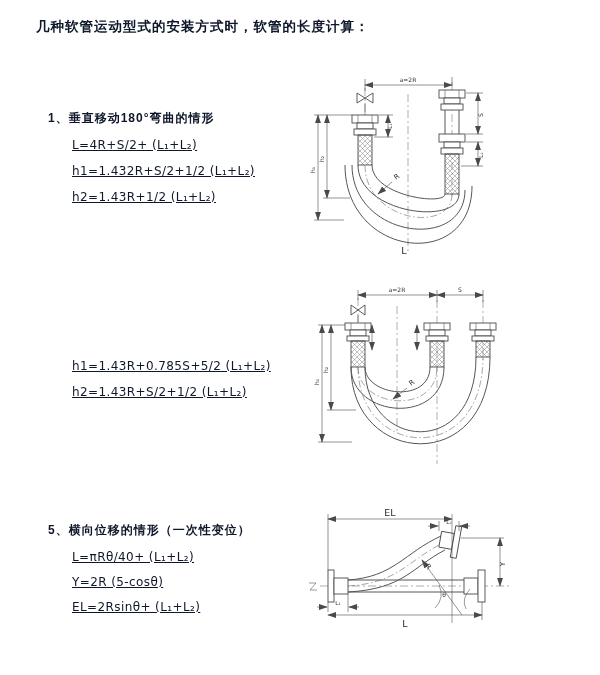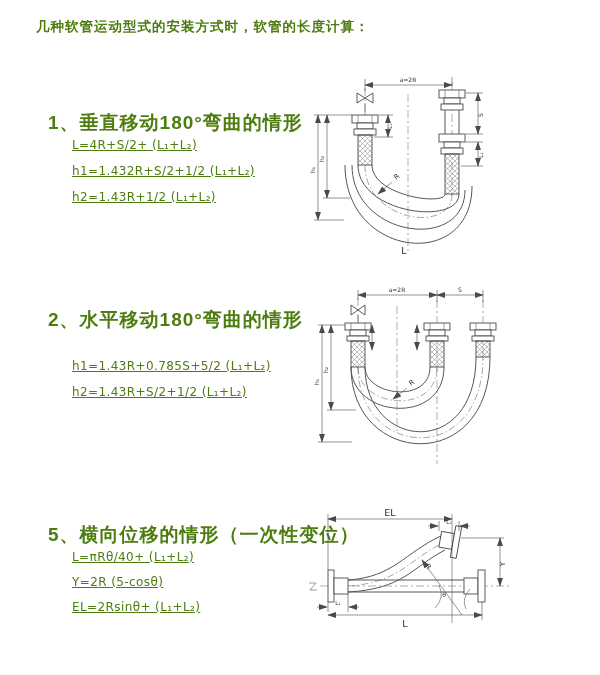--- a/index.html
+++ b/index.html
@@ -1,27 +1,27 @@
 <!DOCTYPE html>
 <html><head>
 <meta charset="utf-8">
 <style>
   html,body{margin:0;padding:0;background:#e8e8e8;}
   #page{
     position:relative;width:600px;height:675px;margin:0 auto;
     background:#ffffff;overflow:hidden;
     font-family:"Liberation Sans","DejaVu Sans",sans-serif;
-    color:#4d7c0f;
+    color:#0f172a;
   }
   .title{
     position:absolute;left:36px;top:18px;
     font-size:13.5px;font-weight:700;letter-spacing:1px;
   }
   .heading{
-    position:absolute;font-size:19px;font-weight:700;letter-spacing:1px;white-space:nowrap;
+    position:absolute;font-size:12px;font-weight:700;letter-spacing:1px;white-space:nowrap;
   }
   .formula{
     position:absolute;font-size:12px;font-weight:400;letter-spacing:0.4px;white-space:nowrap;
     font-family:"DejaVu Sans","Liberation Sans",sans-serif;
     text-decoration:underline;
   }
   svg{position:absolute;overflow:visible;}
   .hose{stroke:#565656;stroke-width:1;fill:none;}
   .hosed{stroke:#6a6a6a;stroke-width:0.6;fill:none;stroke-dasharray:7 2.5 1.5 2.5;}
   .cl{stroke:#7a7a7a;stroke-width:0.6;fill:none;stroke-dasharray:8 3 2 3;}
@@ -37,21 +37,20 @@
 
 <div id="page">
 
   <div class="title">几种软管运动型式的安装方式时，软管的长度计算：</div>
 
   <div class="heading" style="left:48px;top:110px">1、垂直移动180°弯曲的情形</div>
   <div class="formula" style="left:72px;top:138px">L=4R+S/2+ (L₁+L₂)</div>
   <div class="formula" style="left:72px;top:164px">h1=1.432R+S/2+1/2 (L₁+L₂)</div>
   <div class="formula" style="left:72px;top:190px">h2=1.43R+1/2 (L₁+L₂)</div>
 
-  <div class="heading" style="left:48px;top:307px">2、水平移动180°弯曲的情形</div>
   <div class="formula" style="left:72px;top:359px">h1=1.43R+0.785S+5/2 (L₁+L₂)</div>
   <div class="formula" style="left:72px;top:385px">h2=1.43R+S/2+1/2 (L₁+L₂)</div>
 
   <div class="heading" style="left:48px;top:522px">5、横向位移的情形（一次性变位）</div>
   <div class="formula" style="left:72px;top:550px">L=πRθ/40+ (L₁+L₂)</div>
   <div class="formula" style="left:72px;top:575px">Y=2R (5-cosθ)</div>
   <div class="formula" style="left:72px;top:600px">EL=2Rsinθ+ (L₁+L₂)</div>
 
   <svg style="left:300px;top:66px" width="280" height="196" viewBox="0 0 280 196">
     <defs>

